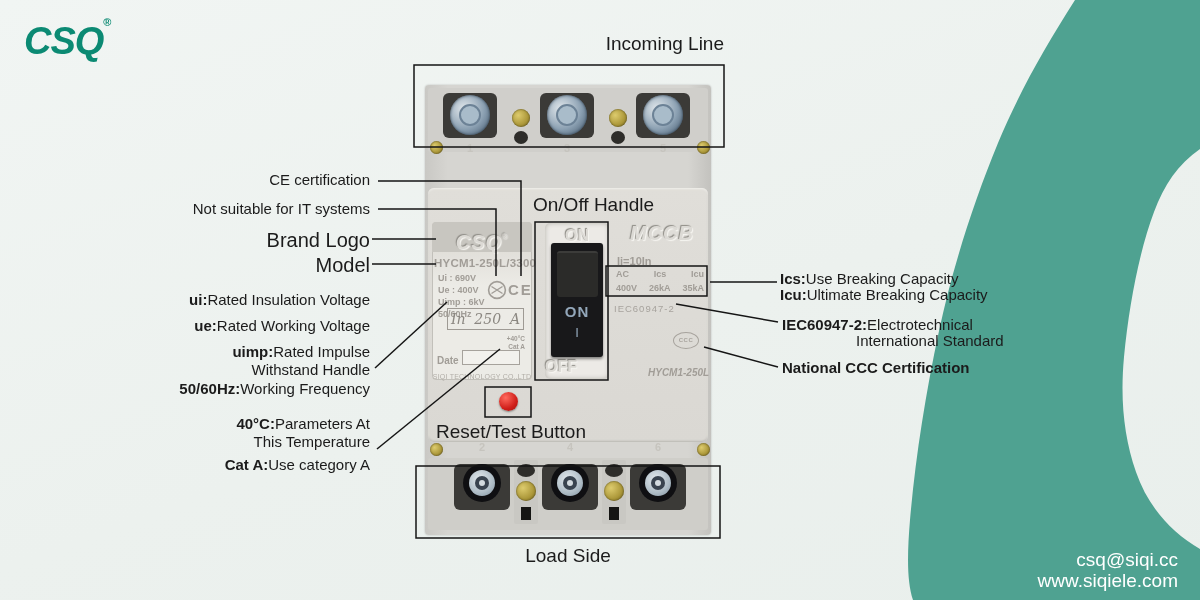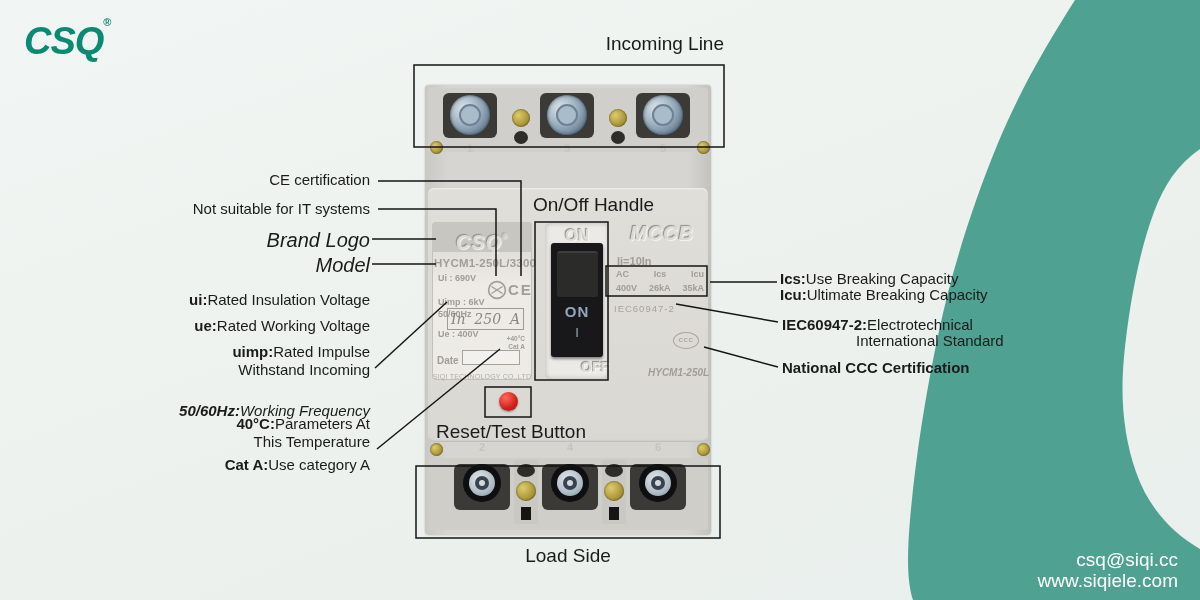--- a/index.html
+++ b/index.html
@@ -10,21 +10,21 @@
   }
   .abs{position:absolute;}
   svg.layer{position:absolute; left:0; top:0; width:1200px; height:600px; pointer-events:none;}
   
   .logo{position:absolute; left:24px; top:16px; font-style:italic; font-weight:bold;
         font-size:38px; letter-spacing:-1px; color:#0B8A73;}
   .logo sup{font-size:11px; font-weight:bold; vertical-align:28px; letter-spacing:0; font-style:normal;}
   
   .t{position:absolute; white-space:nowrap; font-size:15px; line-height:18px; color:#1b1b1b;}
   .t .b{font-weight:bold;}
-  .big{font-size:20px; line-height:24px;font-style:italic;}
+  .big{font-size:20px; line-height:24px;}
   .title{font-size:19px; line-height:22px;}
   .ra{text-align:right;}
   .allb{font-weight:bold;}
   
   .body-box{position:absolute; left:425px; top:85px; width:286px; height:450px;
     background:linear-gradient(90deg,#c9c8c4,#d6d5d1 8%,#d6d5d1 92%,#c3c2be);
     border-radius:4px; box-shadow:0 0 2px rgba(0,0,0,.25);}
   .top-block{position:absolute; left:428px; top:88px; width:280px; height:64px;
     background:#d0cfcb; border-radius:3px;}
   .bottom-block{position:absolute; left:428px; top:458px; width:280px; height:72px;
@@ -125,38 +125,38 @@
   <div class="pole-num" style="left:463px;top:142px;">1</div>
   <div class="pole-num" style="left:560px;top:142px;">3</div>
   <div class="pole-num" style="left:656px;top:142px;">5</div>
 
   <div class="face"></div>
 
   <div class="label"></div>
   <div class="label-head"><span class="brand emboss"><span>CSQ</span><sup>®</sup></span></div>
   <div class="t" style="left:434px;top:254px;width:96px;text-align:center;font-size:11.5px;font-weight:bold;letter-spacing:.2px;color:#a19d97;">HYCM1-250L/3300</div>
   <div class="t spec-line" style="left:438px;top:272px;">Ui : 690V</div>
-  <div class="t spec-line" style="left:438px;top:284px;margin-top:44px;">Ue : 400V</div>
+  <div class="t spec-line" style="left:438px;top:284px;">Ue : 400V</div>
   <div class="t spec-line" style="left:438px;top:296px;">Uimp : 6kV</div>
   <div class="t spec-line" style="left:438px;top:308px;">50/60Hz</div>
   <svg class="abs" style="left:487px;top:280px;" width="20" height="20">
     <circle cx="10" cy="10" r="8.4" fill="none" stroke="#a19d97" stroke-width="1.6"></circle>
     <path d="M4.5 13.5 L15.5 6.5 M4.5 6.5 L15.5 13.5" stroke="#a19d97" stroke-width="1.4" fill="none"></path>
   </svg>
   <div class="t" style="left:508px;top:281px;font-size:15px;font-weight:bold;letter-spacing:2px;color:#a19d97;">CE</div>
   <div class="rating-box"><span>In</span>&nbsp;&nbsp;<span>250</span>&nbsp;&nbsp;<span>A</span></div>
   <div class="t" style="left:470px;top:335px;width:55px;text-align:right;font-size:6.5px;font-weight:bold;color:#a19d97;line-height:7px;">+40°C</div>
   <div class="t" style="left:470px;top:343px;width:55px;text-align:right;font-size:6.5px;font-weight:bold;color:#a19d97;line-height:7px;">Cat A</div>
   <div class="t" style="left:437px;top:352px;font-size:10px;font-weight:bold;color:#a19d97;">Date</div>
   <div class="date-box"></div>
   <div class="t" style="left:432px;top:368px;width:100px;text-align:center;font-size:7px;color:#b2aea8;letter-spacing:.2px;">SIQI TECHNOLOGY CO.,LTD</div>
 
   <div class="handle-recess"></div>
   <div class="t emboss" style="left:545px;top:227px;width:64px;text-align:center;font-size:16px;font-weight:bold;">ON</div>
-  <div class="t emboss" style="left:545px;top:358px;width:64px;text-align:right;font-size:14px;font-weight:bold;">OFF</div>
+  <div class="t emboss" style="left:545px;top:358px;width:64px;text-align:left;font-size:16px;font-weight:bold;">OFF</div>
   <div class="toggle"></div>
   <div class="toggle-top"></div>
   <div class="toggle-txt t" style="top:303px;font-size:15px;font-weight:bold;letter-spacing:1px;">ON</div>
   <div class="toggle-txt t" style="top:324px;font-size:13px;">I</div>
 
   <div class="t mccb emboss" style="left:616px;top:224px;width:92px;text-align:center;">MCCB</div>
   <div class="t" style="left:617px;top:252px;font-size:11px;font-weight:bold;color:#a19d97;">Ii=10In</div>
   <div class="tbl-row" style="top:269px;">
     <span>AC</span>
     <span>Ics</span>
@@ -229,22 +229,22 @@
   <div class="t title" style="left:436px;top:421px;">Reset/Test Button</div>
   <div class="t title" style="left:416px;top:545px;width:304px;text-align:center;">Load Side</div>
 
   <div class="t ra" style="right:830px;top:171px;">CE certification</div>
   <div class="t ra" style="right:830px;top:200px;">Not suitable for IT systems</div>
   <div class="t ra big" style="right:830px;top:228px;">Brand Logo</div>
   <div class="t ra big" style="right:830px;top:253px;">Model</div>
   <div class="t ra" style="right:830px;top:291px;"><span class="b">ui:</span><span>Rated Insulation Voltage</span></div>
   <div class="t ra" style="right:830px;top:317px;"><span class="b">ue:</span><span>Rated Working Voltage</span></div>
   <div class="t ra" style="right:830px;top:343px;"><span class="b">uimp:</span><span>Rated Impulse</span></div>
-  <div class="t ra" style="right:830px;top:361px;">Withstand Incoming</div>
-  <div class="t ra" style="right:830px;top:402px;font-style:italic;"><span class="b">50/60Hz:</span><span>Working Frequency</span></div>
+  <div class="t ra" style="right:830px;top:361px;">Withstand Handle</div>
+  <div class="t ra" style="right:830px;top:380px;"><span class="b">50/60Hz:</span><span>Working Frequency</span></div>
   <div class="t ra" style="right:830px;top:415px;"><span class="b">40°C:</span><span>Parameters At</span></div>
   <div class="t ra" style="right:830px;top:433px;">This Temperature</div>
   <div class="t ra" style="right:830px;top:456px;"><span class="b">Cat A:</span><span>Use category A</span></div>
 
   <div class="t" style="left:780px;top:262px;margin-top:8px;"><span class="b">Ics:</span><span>Use Breaking Capacity</span></div>
   <div class="t" style="left:780px;top:286px;"><span class="b">Icu:</span><span>Ultimate Breaking Capacity</span></div>
   <div class="t" style="left:782px;top:316px;"><span class="b">IEC60947-2:</span><span>Electrotechnical</span></div>
   <div class="t" style="left:856px;top:332px;">International Standard</div>
   <div class="t allb" style="left:782px;top:359px;">National CCC Certification</div>
 

